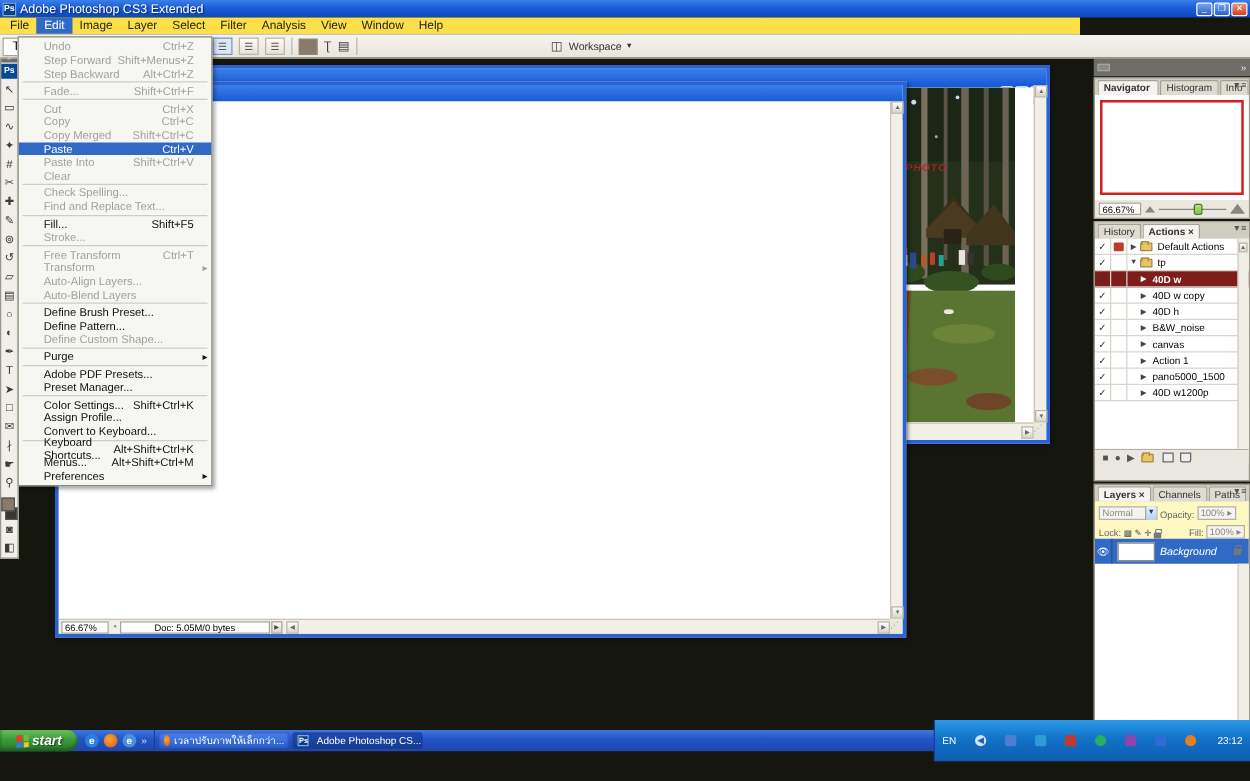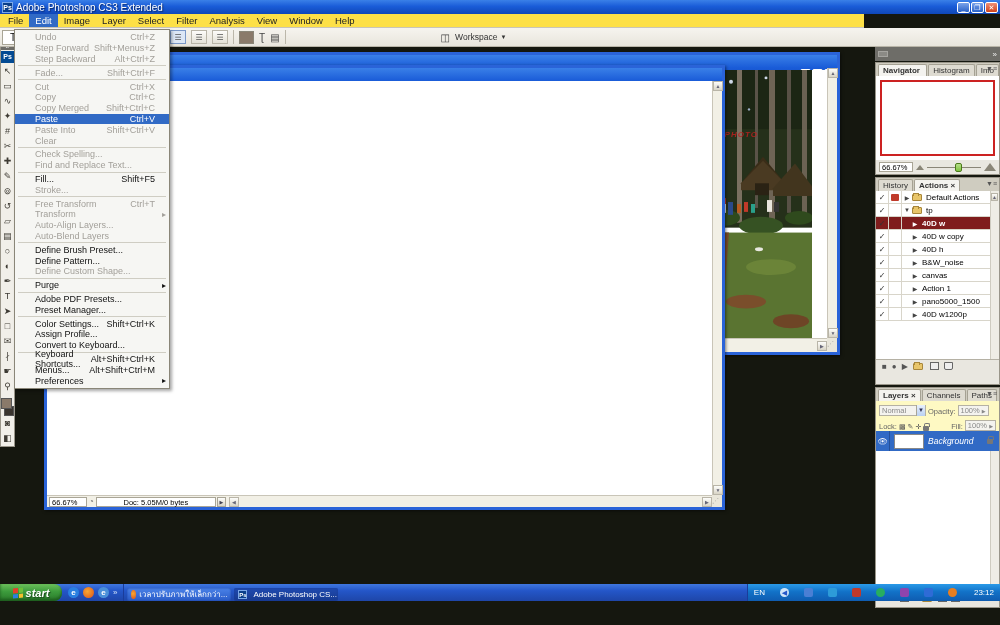--- a/index.html
+++ b/index.html
@@ -128,30 +128,30 @@
   
   .editmenu{left:14px;top:29px;width:156px;background:#f6f6f3;border:1px solid #8a8678;box-shadow:2px 2px 3px rgba(0,0,0,.35);z-index:50;padding:2px 0}
   .mi{height:10.8px;display:flex;align-items:center;padding:0 4px 0 20px;position:relative;font-size:9px;color:#111}
   .mi .sc{margin-left:auto;padding-right:10px;color:inherit}
   .mi.d{color:#a3a09a}
   .mi.sel{background:#316ac5;color:#fff}
   .mi.sub::after{content:"▸";position:absolute;right:3px;font-size:8px}
   .msep{height:1px;background:#cfcdc3;margin:1px 3px}
 
   
-  .taskbar{left:0;top:584px;width:1000px;height:17px;background:linear-gradient(180deg,#3f77e0,#2456c8 40%,#1e46a8);z-index:60;display:flex;align-items:flex-end}
+  .taskbar{left:0;top:584px;width:1000px;height:17px;background:linear-gradient(180deg,#3f77e0,#2456c8 40%,#1e46a8);z-index:60;display:flex;align-items:center}
   .startbtn{height:17px;width:62px;background:linear-gradient(180deg,#6bbf5a,#3c9b3c 45%,#2a7a2a);border-radius:0 8px 8px 0;display:flex;align-items:center;justify-content:center;gap:3px;color:#fff;font-weight:bold;font-style:italic;font-size:11px;text-shadow:1px 1px 1px #1a4a1a;box-shadow:inset 0 -2px 3px #1d5c1d}
   .xpflag{width:10px;height:10px;display:grid;grid-template-columns:1fr 1fr;grid-template-rows:1fr 1fr;gap:1px;transform:skewY(-5deg)}
   .xpflag i{display:block}
   .ql{display:flex;align-items:center;gap:4px;padding:0 6px;border-right:1px solid #1a3c9a;height:17px}
   .qlico{width:11px;height:11px;border-radius:50%;display:flex;align-items:center;justify-content:center;color:#fff;font-size:8px;font-weight:bold}
   .task{height:13px;margin-left:3px;width:104px;border-radius:2px;background:linear-gradient(180deg,#4a82e8,#2a5cc8);box-shadow:inset 0 0 2px #1a3c9a;display:flex;align-items:center;gap:3px;padding:0 4px;color:#fff;font-size:8px;white-space:nowrap;overflow:hidden}
   .task.pressed{background:linear-gradient(180deg,#1f4ab0,#173a90)}
   .task .ps-badge{width:9px;height:9px;font-size:6px}
-  .tray{margin-left:auto;height:17px;background:linear-gradient(180deg,#2a9ae8,#1272c8 45%,#0f5cb0);border-left:1px solid #1a3c9a;display:flex;align-items:center;gap:15px;padding:0 6px;color:#fff}
+  .tray{margin-left:auto;height:33px;background:linear-gradient(180deg,#2a9ae8,#1272c8 45%,#0f5cb0);border-left:1px solid #1a3c9a;display:flex;align-items:center;gap:15px;padding:0 6px;color:#fff}
   .tray .lang{font-size:8px}
   .chev{width:9px;height:9px;border-radius:50%;background:#cfe4f8;color:#2456c8;font-size:7px;line-height:9px;text-align:center}
   .tico{width:9px;height:9px;border-radius:2px}
   .clock{font-size:8px;margin-left:2px}
 </style>
 </head>
 <body>
 
 <div class="abs titlebar">
   <span class="ps-badge">Ps</span>

